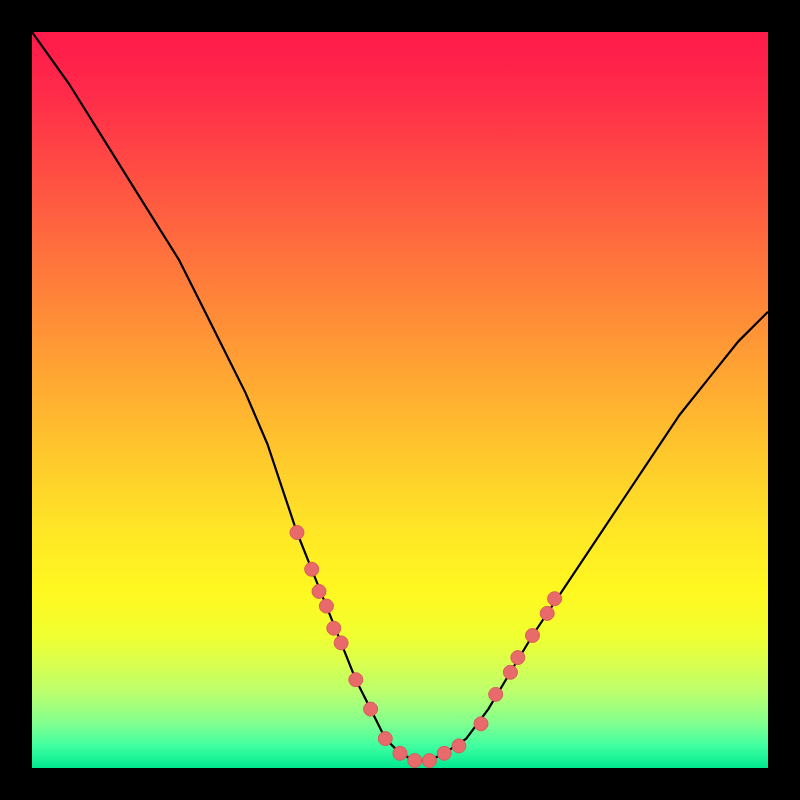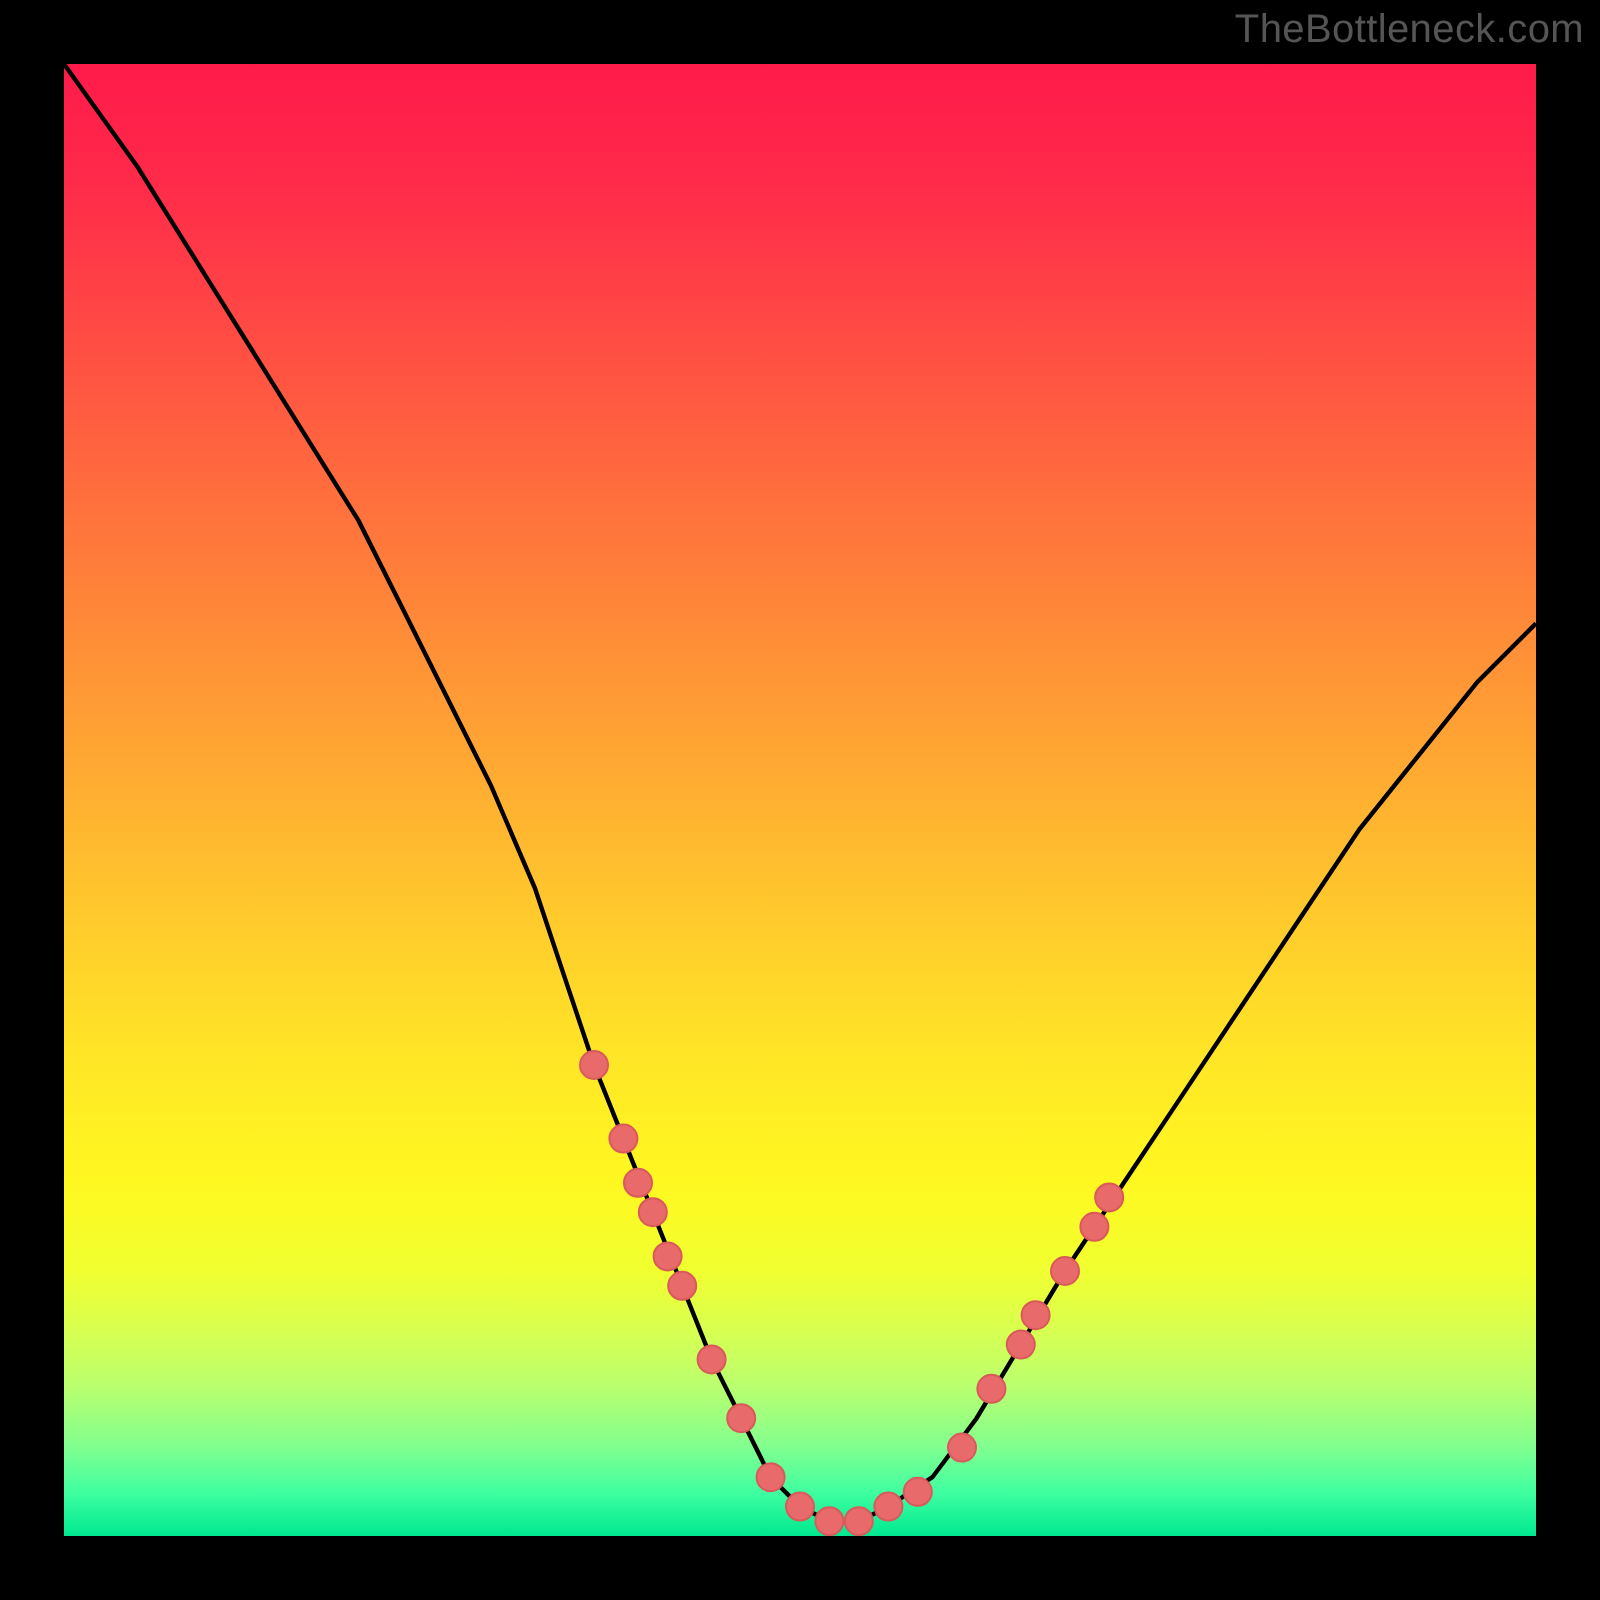--- a/index.html
+++ b/index.html
@@ -88,14 +88,13 @@
           <circle cx="449.0" cy="691.8" r="7" fill="#e86a6a" stroke="#d85a5a" stroke-width="1"></circle>
           <circle cx="463.7" cy="662.4" r="7" fill="#e86a6a" stroke="#d85a5a" stroke-width="1"></circle>
           <circle cx="478.4" cy="640.3" r="7" fill="#e86a6a" stroke="#d85a5a" stroke-width="1"></circle>
           <circle cx="485.8" cy="625.6" r="7" fill="#e86a6a" stroke="#d85a5a" stroke-width="1"></circle>
           <circle cx="500.5" cy="603.5" r="7" fill="#e86a6a" stroke="#d85a5a" stroke-width="1"></circle>
           <circle cx="515.2" cy="581.4" r="7" fill="#e86a6a" stroke="#d85a5a" stroke-width="1"></circle>
           <circle cx="522.6" cy="566.7" r="7" fill="#e86a6a" stroke="#d85a5a" stroke-width="1"></circle>
         </g>
     </svg>
   </div>
-  <div class="watermark">TheBottleneck.com</div>
 </div>
 
 </body></html>

